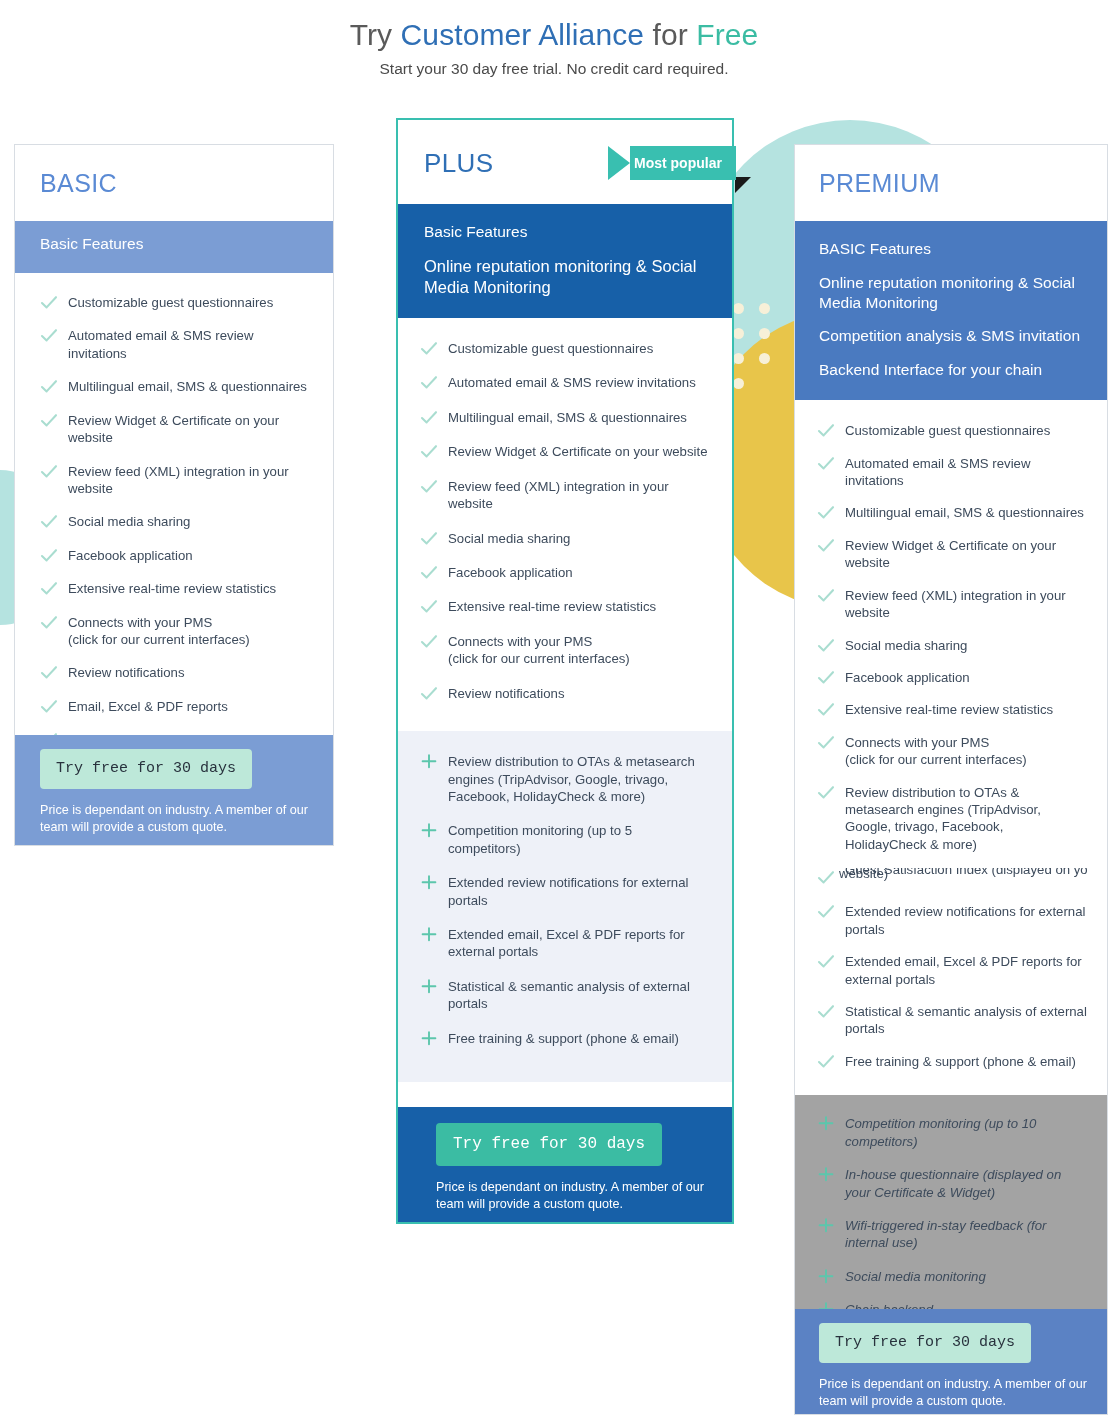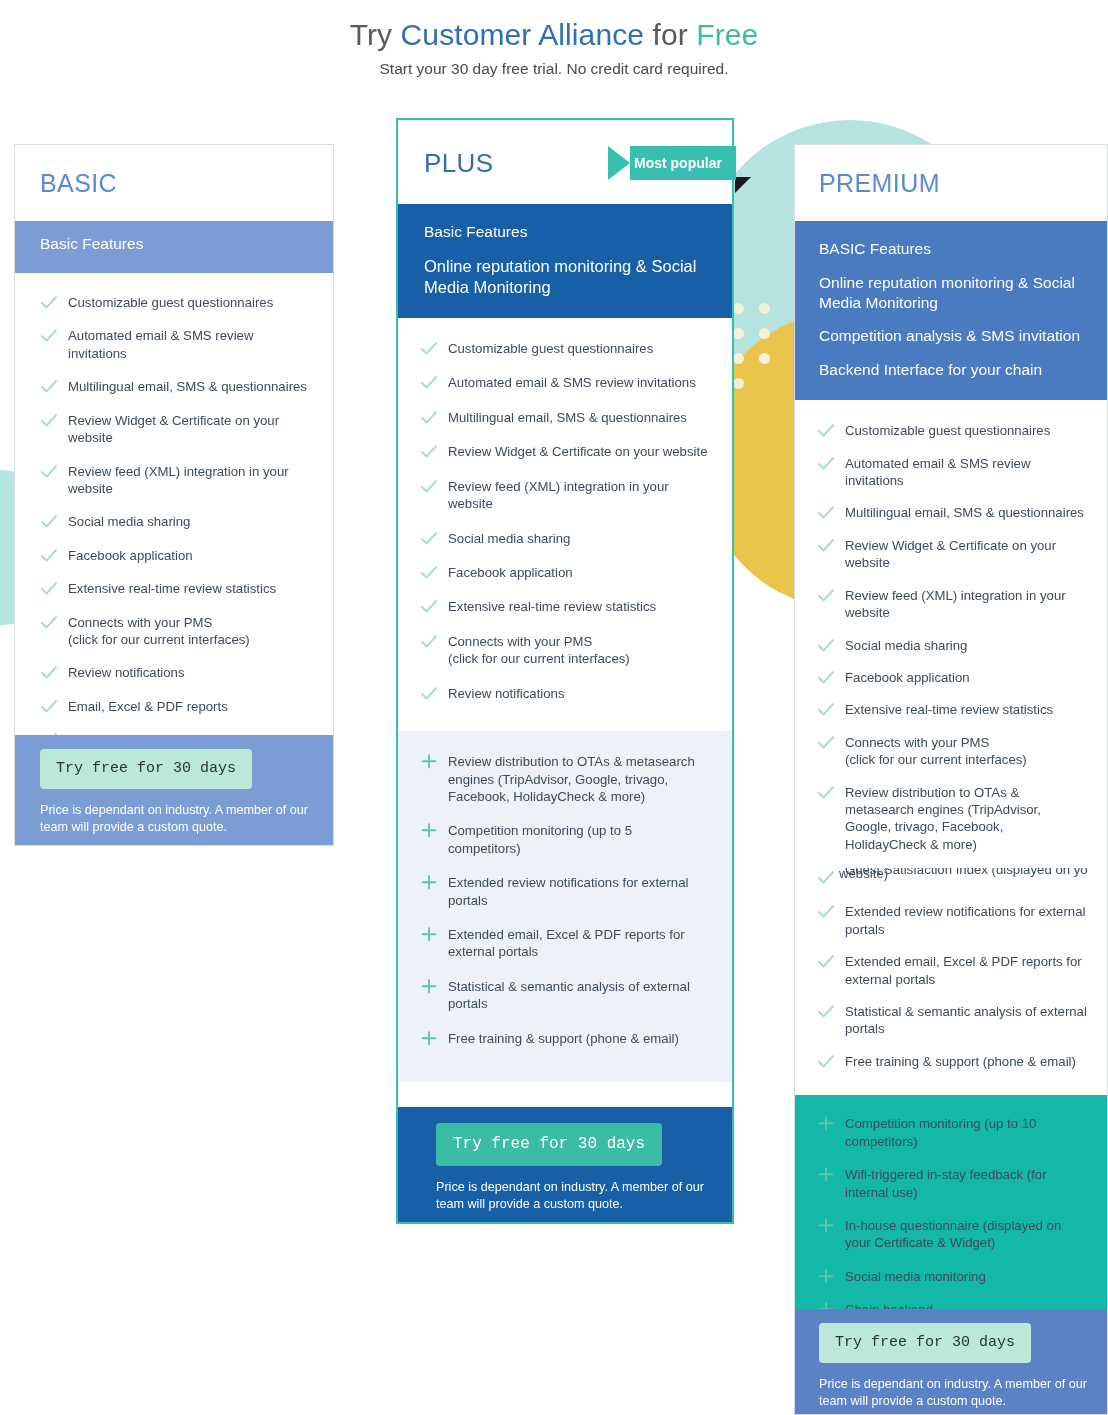--- a/index.html
+++ b/index.html
@@ -165,21 +165,21 @@
     left: 794px; top: 144px; width: 314px; height: 1271px;
     border: 1px solid #d8dde3;
   }
   #card-premium .head { height: 76px; padding: 24px 0 0 24px; }
   #card-premium .band {
     background: #4a7ac0; padding: 18px 22px 20px 24px;
   }
   #card-premium .checks { padding: 22px 20px 10px 22px; }
   #card-premium .checks li { margin-bottom: 15px; }
   #card-premium .plus-wrap {
-    background: #14b8a6; padding: 20px 20px 16px 22px;
+    background: #a3a3a3; padding: 20px 20px 16px 22px; font-style: italic;
   }
   #card-premium .plus-wrap li { margin-bottom: 16px; }
   #card-premium .foot {
     position: absolute; left: 0; bottom: 0; width: 100%;
     background: #5b82c4; padding: 14px 0 0 24px; height: 105px;
   }
   #card-premium .cta {
     background: #bde8d9; color: #28323d;
     font-size: 15px; padding: 11px 16px 12px;
   }
@@ -507,26 +507,26 @@
       <ul class="feat" id="prem-extras">
           <li><span class="mark">
               <svg width="18" height="17" viewBox="0 0 18 17">
                 <path d="M9 2.2 V14.2 M2.6 8.2 H15.4" stroke="#5cc6ac" stroke-width="1.9" stroke-linecap="round"></path>
               </svg>
             </span><span>Competition monitoring (up to 10 competitors)</span></li>
           <li><span class="mark">
               <svg width="18" height="17" viewBox="0 0 18 17">
                 <path d="M9 2.2 V14.2 M2.6 8.2 H15.4" stroke="#5cc6ac" stroke-width="1.9" stroke-linecap="round"></path>
               </svg>
+            </span><span>In-house questionnaire (displayed on your Certificate &amp; Widget)</span></li>
+          <li><span class="mark">
+              <svg width="18" height="17" viewBox="0 0 18 17">
+                <path d="M9 2.2 V14.2 M2.6 8.2 H15.4" stroke="#5cc6ac" stroke-width="1.9" stroke-linecap="round"></path>
+              </svg>
             </span><span>Wifi-triggered in-stay feedback (for internal use)</span></li>
-          <li><span class="mark">
-              <svg width="18" height="17" viewBox="0 0 18 17">
-                <path d="M9 2.2 V14.2 M2.6 8.2 H15.4" stroke="#5cc6ac" stroke-width="1.9" stroke-linecap="round"></path>
-              </svg>
-            </span><span>In-house questionnaire (displayed on your Certificate &amp; Widget)</span></li>
           <li><span class="mark">
               <svg width="18" height="17" viewBox="0 0 18 17">
                 <path d="M9 2.2 V14.2 M2.6 8.2 H15.4" stroke="#5cc6ac" stroke-width="1.9" stroke-linecap="round"></path>
               </svg>
             </span><span>Social media monitoring</span></li>
           <li><span class="mark">
               <svg width="18" height="17" viewBox="0 0 18 17">
                 <path d="M9 2.2 V14.2 M2.6 8.2 H15.4" stroke="#5cc6ac" stroke-width="1.9" stroke-linecap="round"></path>
               </svg>
             </span><span>Chain backend</span></li>

